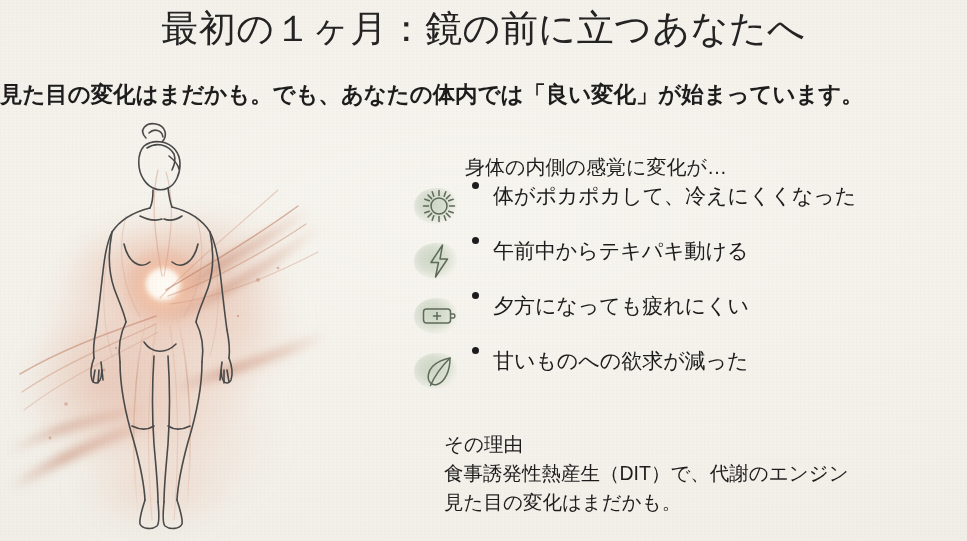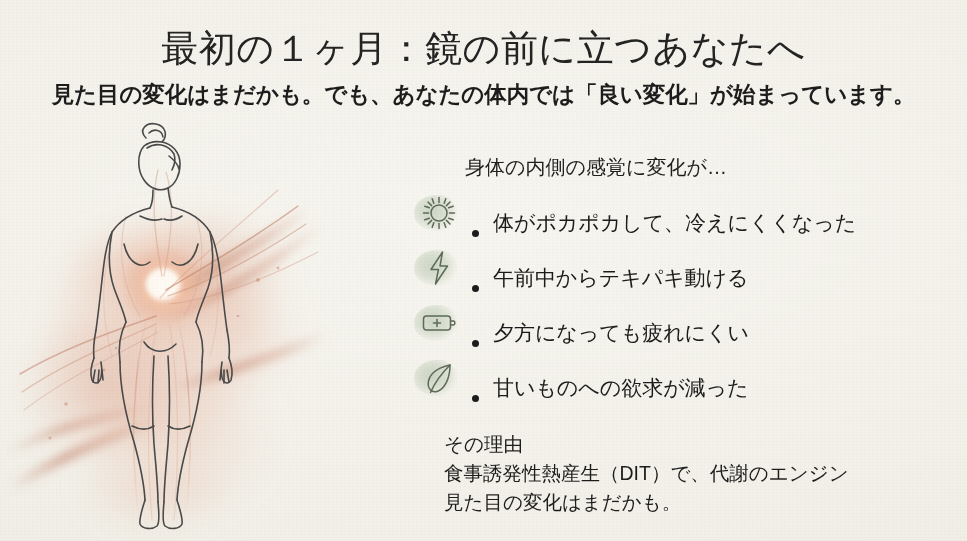--- a/index.html
+++ b/index.html
@@ -32,33 +32,33 @@
     background-image:
       repeating-linear-gradient(0deg, rgba(0,0,0,0.012) 0 1px, rgba(255,255,255,0) 1px 3px),
       repeating-linear-gradient(90deg, rgba(0,0,0,0.010) 0 1px, rgba(255,255,255,0) 1px 4px);
     opacity: .7;
   }
 
   
   .title {
     position: absolute;
     left: 0; right: 0;
-    top: 24px;
+    top: 4px;
     text-align: center;
     font-family: Liberation Sans, sans-serif;
     font-size: 37px;
     letter-spacing: .012em;
     color: #242424;
     white-space: nowrap;
   }
   .subtitle {
     position: absolute;
     left: 0; right: 0;
     top: 79px;
-    text-align: center;
+    text-align: left;
     font-size: 22.5px;
     font-weight: 700;
     letter-spacing: -.004em;
     color: #1d1d1d;
     white-space: nowrap;
   }
 
   
   #figure-area {
     position: absolute;
@@ -90,21 +90,21 @@
   .bullet-list {
     position: absolute;
     left: 0;
     top: 46px;
     width: 561px;
   }
   .bullet-row {
     position: relative;
     height: 55px;
     display: flex;
-    align-items: flex-end;
+    align-items: flex-start;
   }
   .bi-wrap {
     position: relative;
     width: 66px;
     height: 48px;
     flex: 0 0 66px;
     display: flex;
     align-items: center;
     justify-content: center;
   }

